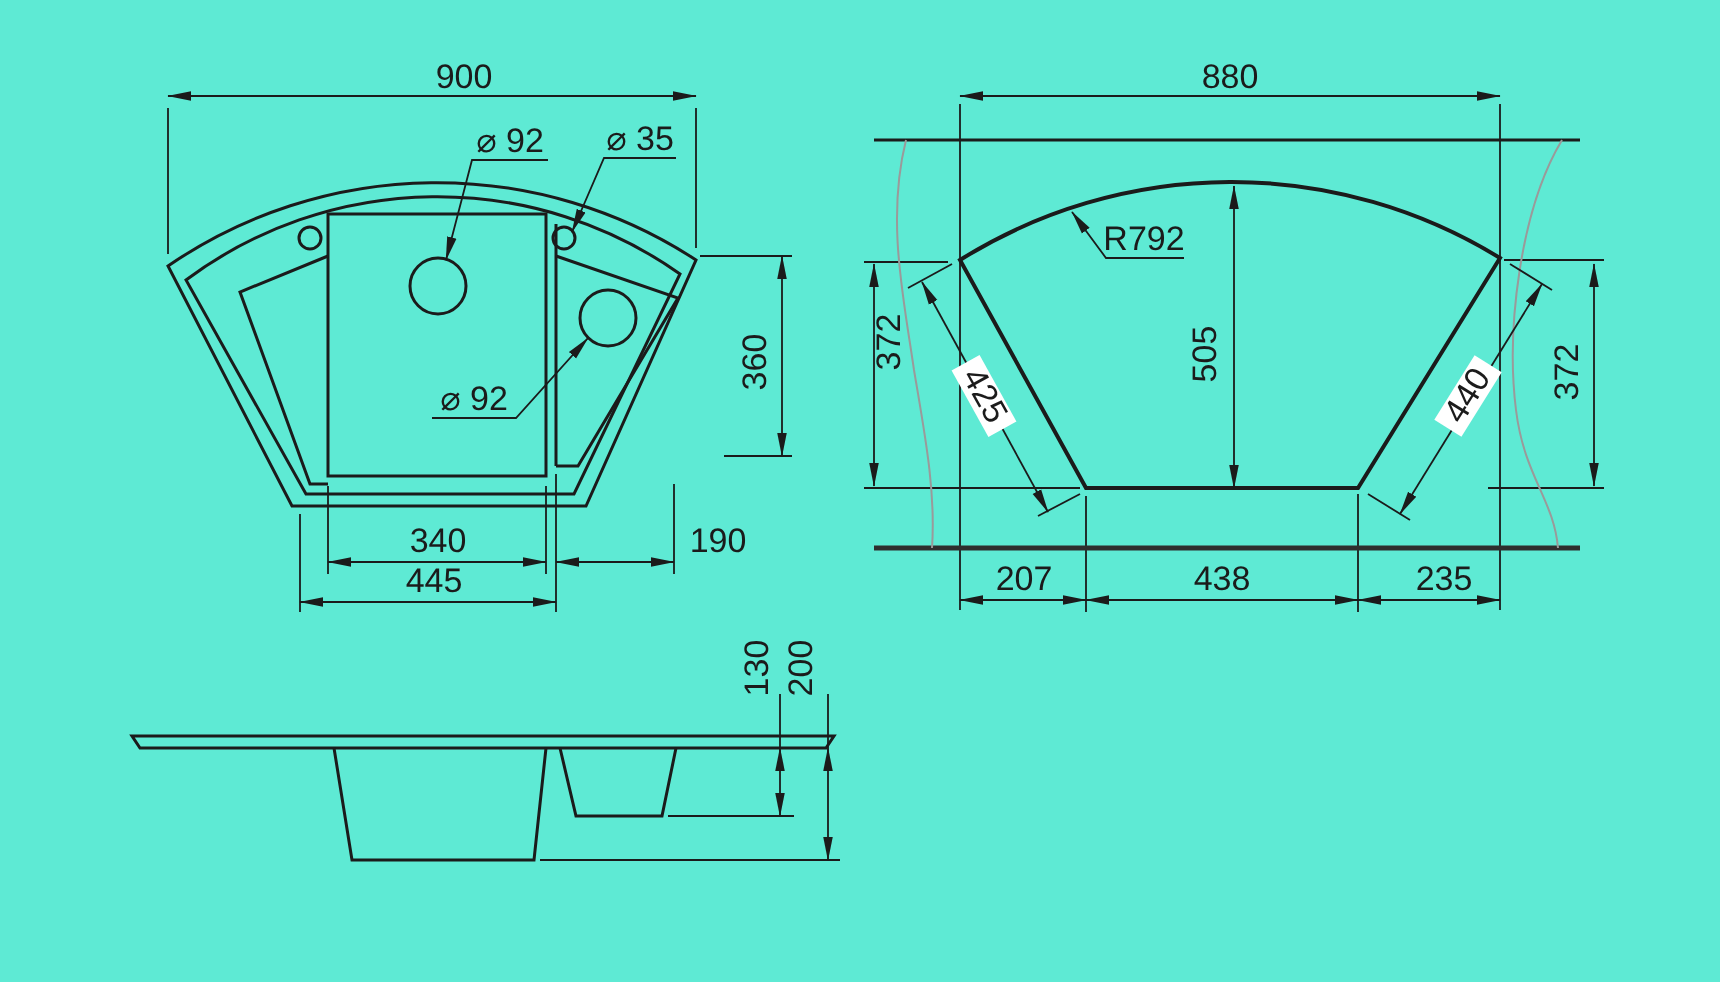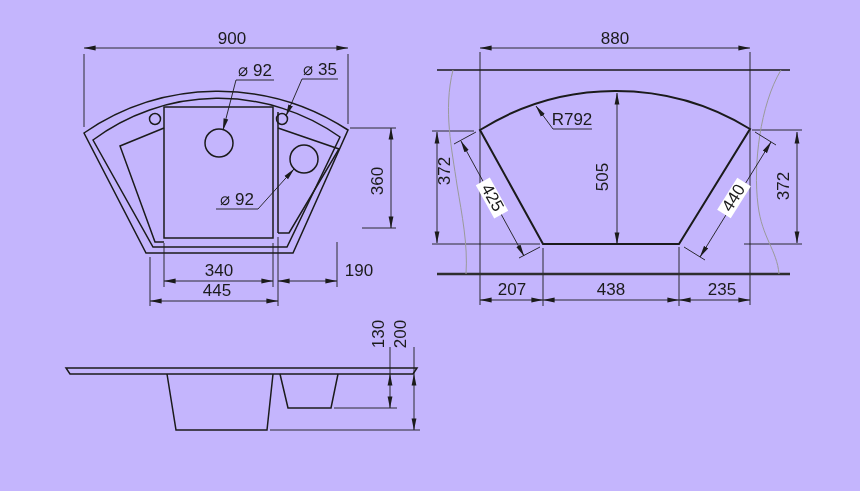--- a/index.html
+++ b/index.html
@@ -1,17 +1,17 @@
 <!DOCTYPE html>
 <html><head>
 <meta charset="utf-8">
 <style>
   html,body{margin:0;padding:0;background:#ffffff;}
   .sheet{
-    width:860px;height:491px;background:#c4b5fd;position:relative;overflow:hidden;
+    width:860px;height:491px;background:#5eead4;position:relative;overflow:hidden;
     font-family:"Liberation Sans","DejaVu Sans",sans-serif;
   }
   svg text{
     font-family:"Liberation Sans","DejaVu Sans",sans-serif;
     font-size:17px;fill:#1b1b1b;
   }
   .ln   {stroke:#1b1b1b;stroke-width:1.5;fill:none;}
   .ln2  {stroke:#1b1b1b;stroke-width:2;fill:none;}
   .thick{stroke:#2e2e2e;stroke-width:2.6;fill:none;}
   .dim  {stroke:#1b1b1b;stroke-width:0.9;fill:none;}

